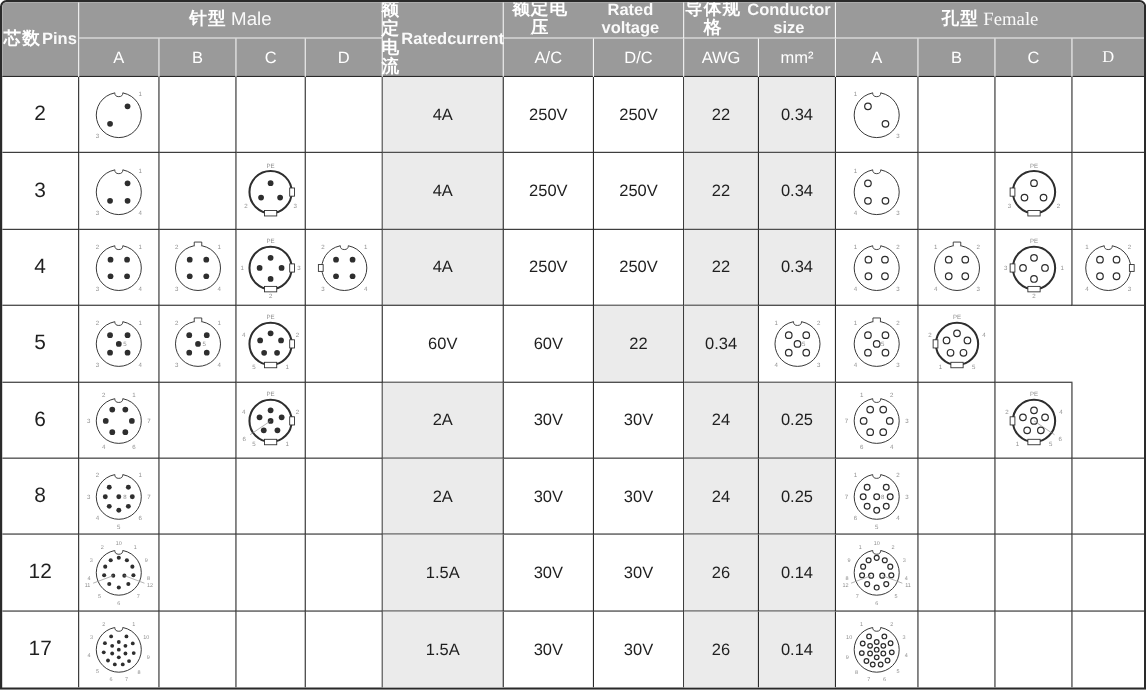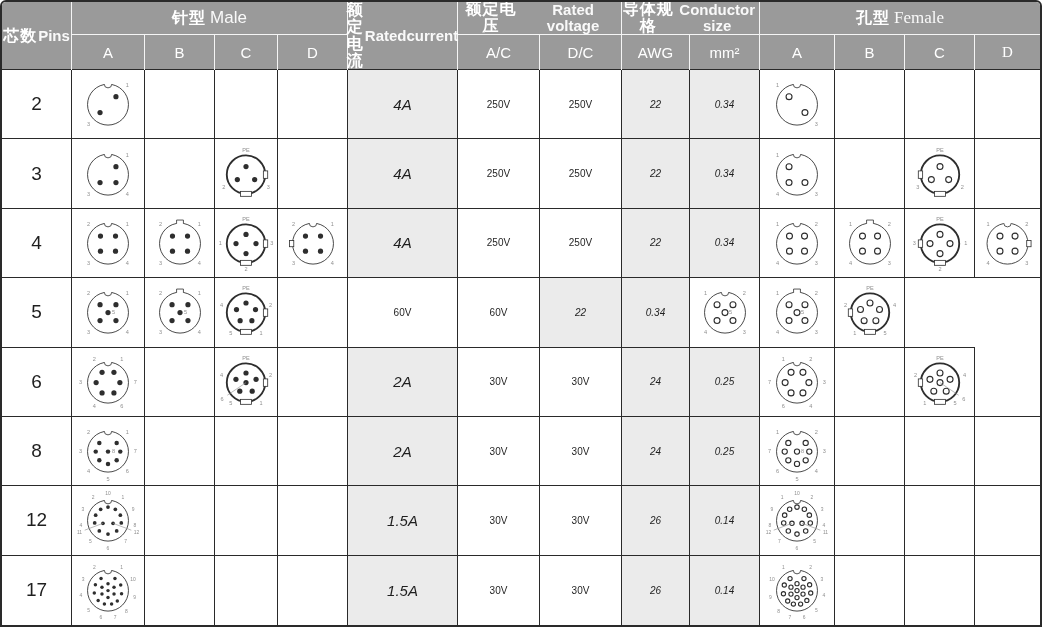--- a/index.html
+++ b/index.html
@@ -23,23 +23,23 @@
   .stack{gap:1px;}
   .inline-en{font-size:17px;margin-left:4px;opacity:.95;font-weight:normal;}
   .sub{font-size:15px;font-weight:normal;}
   
   .tbody{flex:1;display:flex;flex-direction:column;}
   .row{flex:1;}
   .c{box-sizing:border-box;border-right:1px solid #2a2a2a;border-bottom:1px solid #2a2a2a;
      display:flex;align-items:center;justify-content:center;overflow:hidden;color:#1f1f1f;}
   .cols .c:last-child{border-right:none;}
   .row:last-child .c{border-bottom:none;}
-  .shade{background:#ebebeb;font-style:italic;}
+  .shade{background:#ebebeb;}
   .pins-val{font-size:19px;}
-  .val{font-size:10px;}
+  .val{font-size:15px;}
   .cur{font-size:15px;}
   .cur.multi{flex-direction:column;align-items:flex-end;justify-content:center;font-size:11.5px;line-height:1.3;padding-right:3px;}
   .conn{width:66px;height:62px;display:block;}
   svg text{font-family:"Liberation Sans",sans-serif;}
 </style>
 </head>
 <body>
 
 <div class="tbl">
   <div class="hdr">

